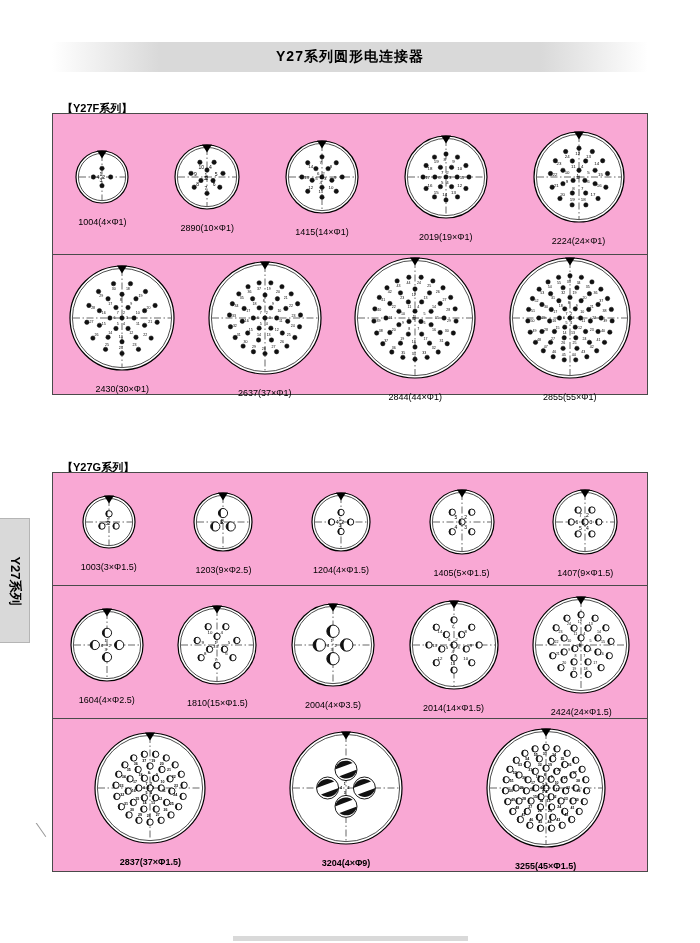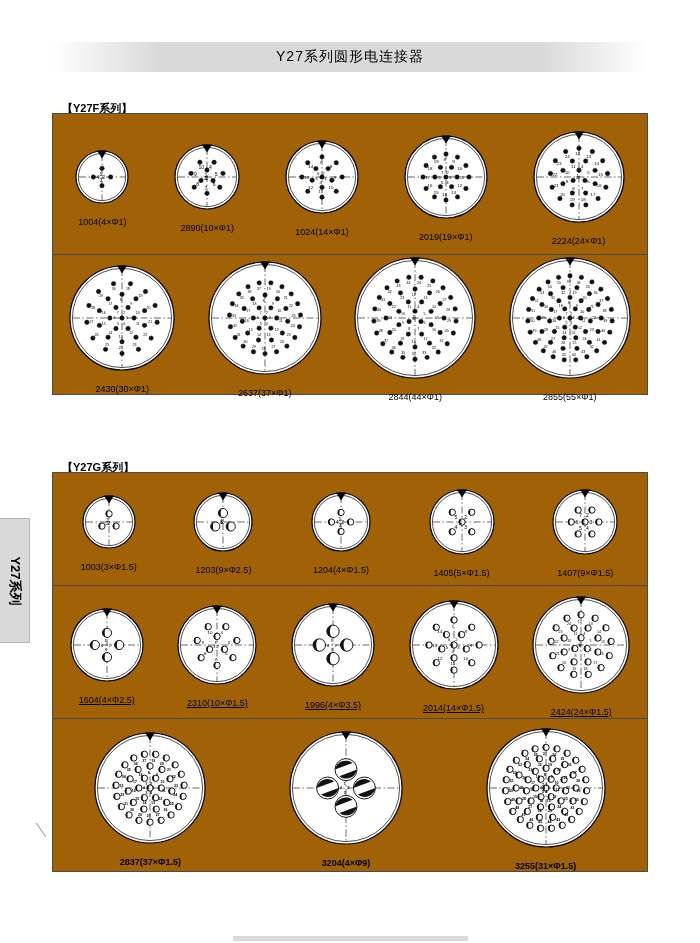--- a/index.html
+++ b/index.html
@@ -17,21 +17,21 @@
 
   
   .title-bar {
     position: absolute;
     left: 52px; top: 42px;
     width: 596px; height: 30px;
     background: linear-gradient(to right, #ffffff 0%, #d9d9d9 18%, #d9d9d9 82%, #ffffff 100%);
     display: flex; align-items: center; justify-content: center;
   }
   .title-bar .title-text {
-    font-size: 14px; font-weight: normal;
+    font-size: 14px; font-weight: bold;
     letter-spacing: 1px;
     color: #000;
   }
 
   
   .side-tab {
     position: absolute;
     left: 0px; top: 518px;
     width: 30px; height: 125px;
     background: #d9d9d9;
@@ -65,21 +65,21 @@
   .section-label {
     position: absolute;
     font-size: 11px;
     font-weight: bold;
   }
 
   
   .panel {
     position: absolute;
     border: 1px solid #4a4a4a;
-    background: #a16207;
+    background: #f9a8d4;
   }
   .panel-row {
     position: relative;
     border-bottom: 1px solid #4a4a4a;
     display: flex;
     align-items: center;
     justify-content: space-around;
   }
   .panel-row:last-child { border-bottom: none; }
 
@@ -204,21 +204,21 @@
             <text x="44.8" y="32.912" font-size="4.4" font-family="Liberation Sans, sans-serif" fill="#000" text-anchor="middle">7</text>
             <text x="54.95405337783882" y="37.23510390968656" font-size="4.4" font-family="Liberation Sans, sans-serif" fill="#000" text-anchor="middle">8</text>
             <text x="59.16" y="47.672" font-size="4.4" font-family="Liberation Sans, sans-serif" fill="#000" text-anchor="middle">9</text>
             <text x="54.95405337783882" y="58.108896090313436" font-size="4.4" font-family="Liberation Sans, sans-serif" fill="#000" text-anchor="middle">10</text>
             <text x="44.8" y="62.431999999999995" font-size="4.4" font-family="Liberation Sans, sans-serif" fill="#000" text-anchor="middle">11</text>
             <text x="34.645946622161176" y="58.108896090313436" font-size="4.4" font-family="Liberation Sans, sans-serif" fill="#000" text-anchor="middle">12</text>
             <text x="30.440000000000005" y="47.672" font-size="4.4" font-family="Liberation Sans, sans-serif" fill="#000" text-anchor="middle">13</text>
             <text x="34.645946622161176" y="37.23510390968656" font-size="4.4" font-family="Liberation Sans, sans-serif" fill="#000" text-anchor="middle">14</text>
           </svg>
         </div>
-        <div class="caption">1024(14×Φ1)</div>
+        <div class="caption">1415(14×Φ1)</div>
       </div>
       <div class="cell">
         <div class="conn">
           <svg width="102" height="102" viewBox="0 0 102 102">
             <circle cx="51" cy="51" r="41" fill="#fff" stroke="#000" stroke-width="1.2"></circle>
             <circle cx="51" cy="51" r="38.6" fill="#fff" stroke="#000" stroke-width="0.7"></circle>
             <path d="M 46 9.5 L 56 9.5 L 51 17.5 Z" fill="#000"></path>
             <line x1="13" y1="51" x2="89" y2="51" stroke="#000" stroke-width="0.6" stroke-dasharray="7,2.5,1.5,2.5"></line>
             <line x1="51" y1="13" x2="51" y2="89" stroke="#000" stroke-width="0.6" stroke-dasharray="7,2.5,1.5,2.5"></line>
             <circle cx="51" cy="51" r="2.2" fill="#111" stroke="#111" stroke-width="0.5"></circle>
@@ -831,21 +831,21 @@
             <text x="47.804" y="43.9" font-size="5" font-family="Liberation Sans, sans-serif" fill="#000" text-anchor="middle">3</text>
             <text x="44.302" y="50.31205208961998" font-size="5" font-family="Liberation Sans, sans-serif" fill="#000" text-anchor="middle">4</text>
             <text x="37.297999999999995" y="50.31205208961999" font-size="5" font-family="Liberation Sans, sans-serif" fill="#000" text-anchor="middle">5</text>
             <text x="33.79599999999999" y="43.900000000000006" font-size="5" font-family="Liberation Sans, sans-serif" fill="#000" text-anchor="middle">6</text>
             <text x="37.298" y="37.487947910380015" font-size="5" font-family="Liberation Sans, sans-serif" fill="#000" text-anchor="middle">7</text>
           </svg>
         </div>
         <div class="caption">1407(9×Φ1.5)</div>
       </div>
     </div>
-  <div class="panel-row" id="g-row-1" style="height:133px;text-decoration:underline;">
+  <div class="panel-row" id="g-row-1" style="height:133px;">
       <div class="cell">
         <div class="conn">
           <svg width="92" height="92" viewBox="0 0 92 92">
             <circle cx="46" cy="46" r="36" fill="#fff" stroke="#000" stroke-width="1.2"></circle>
             <circle cx="46" cy="46" r="33.6" fill="#fff" stroke="#000" stroke-width="0.7"></circle>
             <path d="M 41 9.5 L 51 9.5 L 46 17.5 Z" fill="#000"></path>
             <line x1="13" y1="46" x2="79" y2="46" stroke="#000" stroke-width="0.6" stroke-dasharray="7,2.5,1.5,2.5"></line>
             <line x1="46" y1="13" x2="46" y2="79" stroke="#000" stroke-width="0.6" stroke-dasharray="7,2.5,1.5,2.5"></line>
             <circle cx="46" cy="33.856" r="4.6" fill="#fff" stroke="#000" stroke-width="0.9"></circle>
             <path d="M 46 29.256 A 4.6 4.6 0 0 0 46 38.456 A 2.3 4.6 0 0 1 46 29.256 Z" fill="#111"></path>
@@ -896,21 +896,21 @@
             <text x="46.22036966349718" y="51.784" font-size="4.4" font-family="Liberation Sans, sans-serif" fill="#000" text-anchor="middle">3</text>
             <text x="53.669579222782325" y="38.1233056078551" font-size="4.4" font-family="Liberation Sans, sans-serif" fill="#000" text-anchor="middle">4</text>
             <text x="60.988824795995704" y="47.57272843185645" font-size="4.4" font-family="Liberation Sans, sans-serif" fill="#000" text-anchor="middle">5</text>
             <text x="58.3766162948275" y="59.35596596028844" font-size="4.4" font-family="Liberation Sans, sans-serif" fill="#000" text-anchor="middle">6</text>
             <text x="47.8" y="64.60000000000001" font-size="4.4" font-family="Liberation Sans, sans-serif" fill="#000" text-anchor="middle">7</text>
             <text x="37.223383705172495" y="59.35596596028844" font-size="4.4" font-family="Liberation Sans, sans-serif" fill="#000" text-anchor="middle">8</text>
             <text x="34.61117520400429" y="47.57272843185645" font-size="4.4" font-family="Liberation Sans, sans-serif" fill="#000" text-anchor="middle">9</text>
             <text x="41.93042077721767" y="38.1233056078551" font-size="4.4" font-family="Liberation Sans, sans-serif" fill="#000" text-anchor="middle">10</text>
           </svg>
         </div>
-        <div class="caption">2310(10×Φ1.5)</div>
+        <div class="caption">1810(15×Φ1.5)</div>
       </div>
       <div class="cell">
         <div class="conn">
           <svg width="102" height="102" viewBox="0 0 102 102">
             <circle cx="51" cy="51" r="41" fill="#fff" stroke="#000" stroke-width="1.2"></circle>
             <circle cx="51" cy="51" r="38.6" fill="#fff" stroke="#000" stroke-width="0.7"></circle>
             <path d="M 46 9.5 L 56 9.5 L 51 17.5 Z" fill="#000"></path>
             <line x1="13" y1="51" x2="89" y2="51" stroke="#000" stroke-width="0.6" stroke-dasharray="7,2.5,1.5,2.5"></line>
             <line x1="51" y1="13" x2="51" y2="89" stroke="#000" stroke-width="0.6" stroke-dasharray="7,2.5,1.5,2.5"></line>
             <circle cx="51" cy="37.292" r="6.2" fill="#fff" stroke="#000" stroke-width="0.9"></circle>
@@ -920,21 +920,21 @@
             <circle cx="51" cy="64.708" r="6.2" fill="#fff" stroke="#000" stroke-width="0.9"></circle>
             <path d="M 51 58.507999999999996 A 6.2 6.2 0 0 0 51 70.908 A 3.1 6.2 0 0 1 51 58.507999999999996 Z" fill="#111"></path>
             <circle cx="37.292" cy="51" r="6.2" fill="#fff" stroke="#000" stroke-width="0.9"></circle>
             <path d="M 37.292 44.8 A 6.2 6.2 0 0 0 37.292 57.2 A 3.1 6.2 0 0 1 37.292 44.8 Z" fill="#111"></path>
             <text x="49.8" y="48.364" font-size="4.4" font-family="Liberation Sans, sans-serif" fill="#000" text-anchor="middle">1</text>
             <text x="53.708" y="52.672" font-size="4.4" font-family="Liberation Sans, sans-serif" fill="#000" text-anchor="middle">2</text>
             <text x="49.8" y="56.98" font-size="4.4" font-family="Liberation Sans, sans-serif" fill="#000" text-anchor="middle">3</text>
             <text x="45.891999999999996" y="52.672" font-size="4.4" font-family="Liberation Sans, sans-serif" fill="#000" text-anchor="middle">4</text>
           </svg>
         </div>
-        <div class="caption">1996(4×Φ3.5)</div>
+        <div class="caption">2004(4×Φ3.5)</div>
       </div>
       <div class="cell">
         <div class="conn">
           <svg width="108" height="108" viewBox="0 0 108 108">
             <circle cx="54" cy="54" r="44" fill="#fff" stroke="#000" stroke-width="1.2"></circle>
             <circle cx="54" cy="54" r="41.6" fill="#fff" stroke="#000" stroke-width="0.7"></circle>
             <path d="M 49 9.5 L 59 9.5 L 54 17.5 Z" fill="#000"></path>
             <line x1="13" y1="54" x2="95" y2="54" stroke="#000" stroke-width="0.6" stroke-dasharray="7,2.5,1.5,2.5"></line>
             <line x1="54" y1="13" x2="54" y2="95" stroke="#000" stroke-width="0.6" stroke-dasharray="7,2.5,1.5,2.5"></line>
             <circle cx="54" cy="54" r="3.2" fill="#fff" stroke="#000" stroke-width="0.9"></circle>
@@ -1388,18 +1388,18 @@
             <text x="40.15373882052664" y="90.11353422921304" font-size="3.6" font-family="Liberation Sans, sans-serif" fill="#000" text-anchor="middle">48</text>
             <text x="35.913890395499116" y="81.83427792073456" font-size="3.6" font-family="Liberation Sans, sans-serif" fill="#000" text-anchor="middle">49</text>
             <text x="34.03888885059215" y="72.70462023360632" font-size="3.6" font-family="Liberation Sans, sans-serif" fill="#000" text-anchor="middle">50</text>
             <text x="34.667794472830195" y="63.40166611307784" font-size="3.6" font-family="Liberation Sans, sans-serif" fill="#000" text-anchor="middle">51</text>
             <text x="37.753964209263614" y="54.61537310808537" font-size="3.6" font-family="Liberation Sans, sans-serif" fill="#000" text-anchor="middle">52</text>
             <text x="43.06851096882828" y="46.99738037619328" font-size="3.6" font-family="Liberation Sans, sans-serif" fill="#000" text-anchor="middle">53</text>
             <text x="50.217279130800925" y="41.11267958832823" font-size="3.6" font-family="Liberation Sans, sans-serif" fill="#000" text-anchor="middle">54</text>
             <text x="58.67007726404626" y="37.39771208121136" font-size="3.6" font-family="Liberation Sans, sans-serif" fill="#000" text-anchor="middle">55</text>
           </svg>
         </div>
-        <div class="caption">3255(31×Φ1.5)</div>
+        <div class="caption">3255(45×Φ1.5)</div>
       </div>
     </div>
 </div>
 
 <div class="footer-bar"></div>
 
 </body></html>

